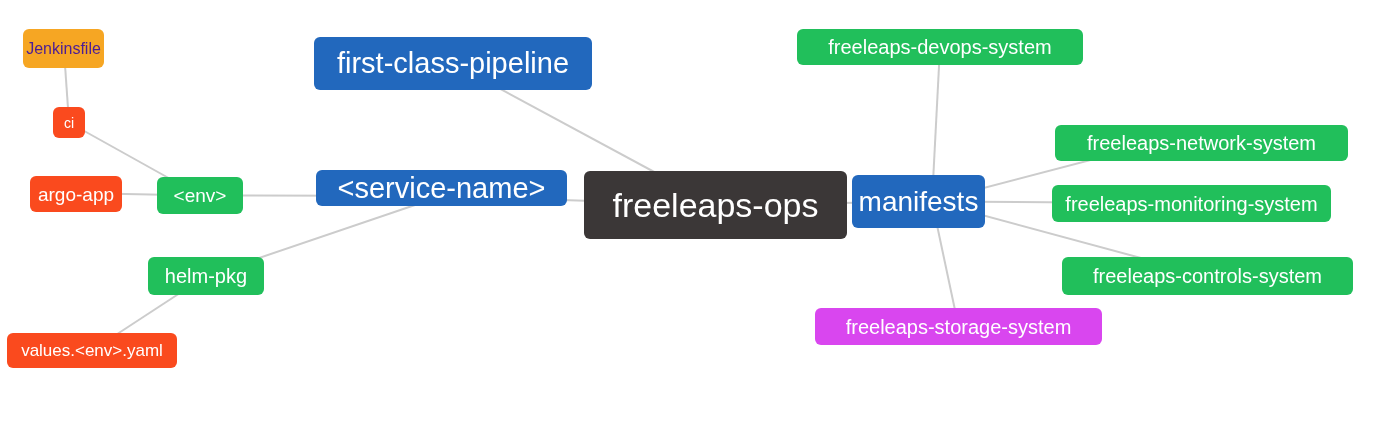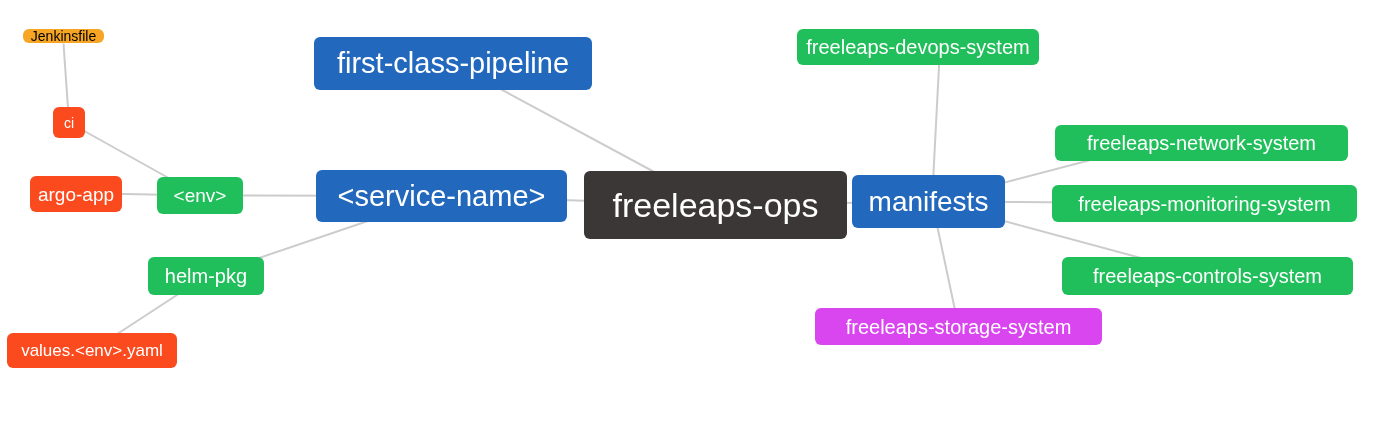--- a/index.html
+++ b/index.html
@@ -50,26 +50,26 @@
       <line x1="453" y1="63.5" x2="715.5" y2="205" stroke="#CCCCCC" stroke-width="2"></line>
       <line x1="715.5" y1="205" x2="932" y2="201.5" stroke="#CCCCCC" stroke-width="2"></line>
       <line x1="932" y1="201.5" x2="940" y2="47" stroke="#CCCCCC" stroke-width="2"></line>
       <line x1="932" y1="201.5" x2="1201.5" y2="131" stroke="#CCCCCC" stroke-width="2"></line>
       <line x1="932" y1="201.5" x2="1210.5" y2="203.5" stroke="#CCCCCC" stroke-width="2"></line>
       <line x1="932" y1="201.5" x2="1207.5" y2="276" stroke="#CCCCCC" stroke-width="2"></line>
       <line x1="932" y1="201.5" x2="958.5" y2="326.5" stroke="#CCCCCC" stroke-width="2"></line>
     </svg>
 <div class="node" style="left: 584px; top: 171px; width: 263px; height: 68px; font-size: 34px; background: rgb(59, 55, 55); color: rgb(255, 255, 255);">freeleaps-ops</div>
     <div class="node" style="left: 314px; top: 37px; width: 278px; height: 53px; font-size: 29px; background: rgb(34, 104, 189); color: rgb(255, 255, 255);">first-class-pipeline</div>
-    <div class="node" style="left: 316px; top: 170px; width: 251px; height: 52px; font-size: 29px; background: rgb(34, 104, 189); color: rgb(255, 255, 255);">&lt;service-name&gt;</div>
-    <div class="node" style="left: 852px; top: 175px; width: 153px; height: 53px; font-size: 28px; background: rgb(34, 104, 189); color: rgb(255, 255, 255);">manifests</div>
+    <div class="node" style="left: 316px; top: 170px; width: 251px; height: 36px; font-size: 29px; background: rgb(34, 104, 189); color: rgb(255, 255, 255);">&lt;service-name&gt;</div>
+    <div class="node" style="left: 852px; top: 175px; width: 133px; height: 53px; font-size: 28px; background: rgb(34, 104, 189); color: rgb(255, 255, 255);">manifests</div>
     <div class="node" style="left: 157px; top: 177px; width: 86px; height: 37px; font-size: 19px; background: rgb(33, 191, 91); color: rgb(255, 255, 255);">&lt;env&gt;</div>
     <div class="node" style="left: 148px; top: 257px; width: 116px; height: 38px; font-size: 20px; background: rgb(33, 191, 91); color: rgb(255, 255, 255);">helm-pkg</div>
     <div class="node" style="left: 53px; top: 107px; width: 32px; height: 31px; font-size: 14px; background: rgb(250, 74, 30); color: rgb(255, 255, 255);">ci</div>
     <div class="node" style="left: 30px; top: 176px; width: 92px; height: 36px; font-size: 19px; background: rgb(250, 74, 30); color: rgb(255, 255, 255);">argo-app</div>
-    <div class="node" style="left: 23px; top: 29px; width: 81px; height: 14px; font-size: 14px; background: rgb(246, 166, 35); color: #000000;">Jenkinsfile</div>
+    <div class="node" style="left: 23px; top: 29px; width: 81px; height: 39px; font-size: 16px; background: rgb(246, 166, 35); color: #4c1d95;">Jenkinsfile</div>
     <div class="node" style="left: 7px; top: 333px; width: 170px; height: 35px; font-size: 17px; background: rgb(250, 74, 30); color: rgb(255, 255, 255);">values.&lt;env&gt;.yaml</div>
-    <div class="node" style="left: 797px; top: 29px; width: 242px; height: 36px; font-size: 20px; background: rgb(33, 191, 91); color: rgb(255, 255, 255);">freeleaps-devops-system</div>
+    <div class="node" style="left: 797px; top: 29px; width: 286px; height: 36px; font-size: 20px; background: rgb(33, 191, 91); color: rgb(255, 255, 255);">freeleaps-devops-system</div>
     <div class="node" style="left: 1055px; top: 125px; width: 293px; height: 36px; font-size: 20px; background: rgb(33, 191, 91); color: rgb(255, 255, 255);">freeleaps-network-system</div>
-    <div class="node" style="left: 1052px; top: 185px; width: 305px; height: 37px; font-size: 20px; background: rgb(33, 191, 91); color: rgb(255, 255, 255);">freeleaps-monitoring-system</div>
+    <div class="node" style="left: 1052px; top: 185px; width: 279px; height: 37px; font-size: 20px; background: rgb(33, 191, 91); color: rgb(255, 255, 255);">freeleaps-monitoring-system</div>
     <div class="node" style="left: 1062px; top: 257px; width: 291px; height: 38px; font-size: 20px; background: rgb(33, 191, 91); color: rgb(255, 255, 255);">freeleaps-controls-system</div>
     <div class="node" style="left: 815px; top: 308px; width: 287px; height: 37px; font-size: 20px; background: #d946ef; color: rgb(255, 255, 255);">freeleaps-storage-system</div>
   </div>
 
 </body></html>

